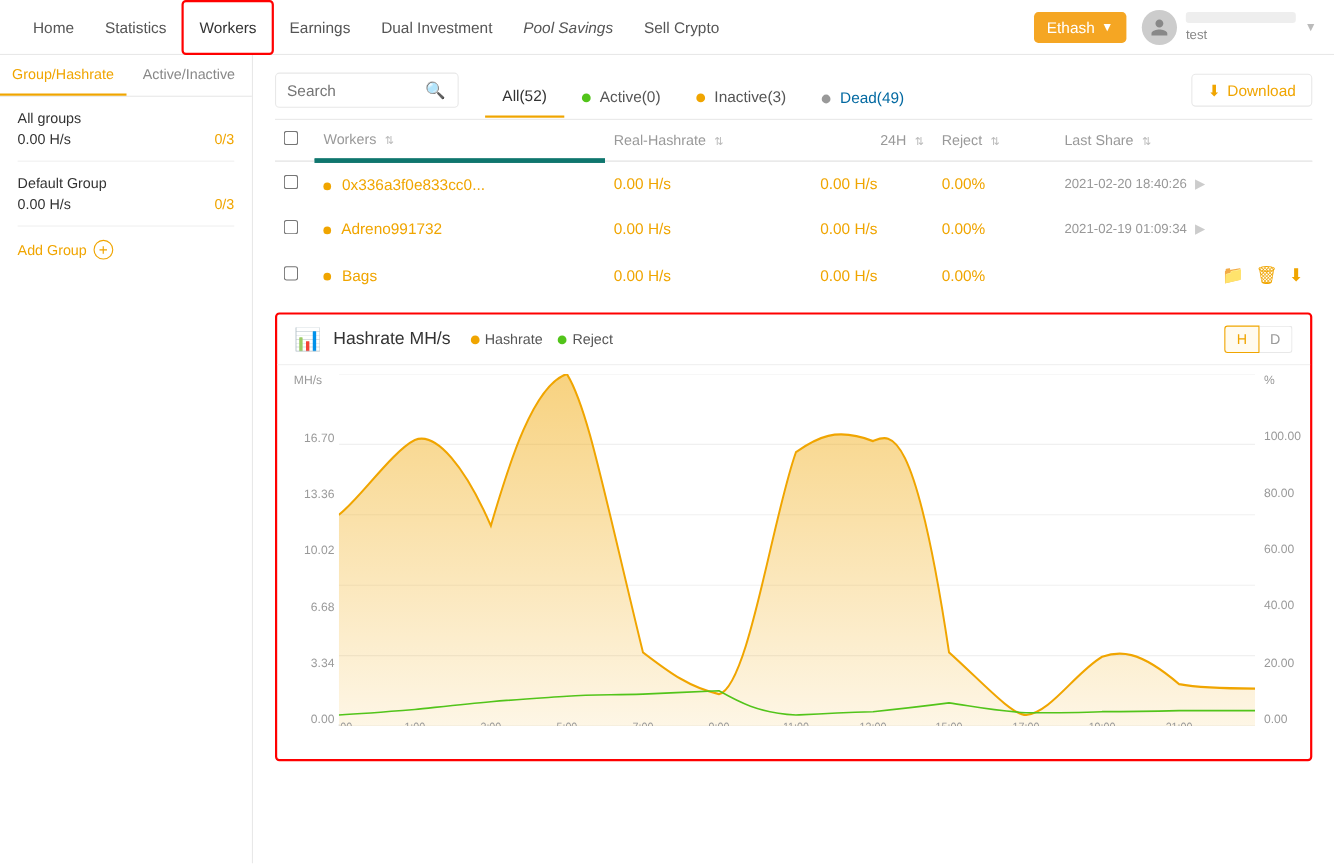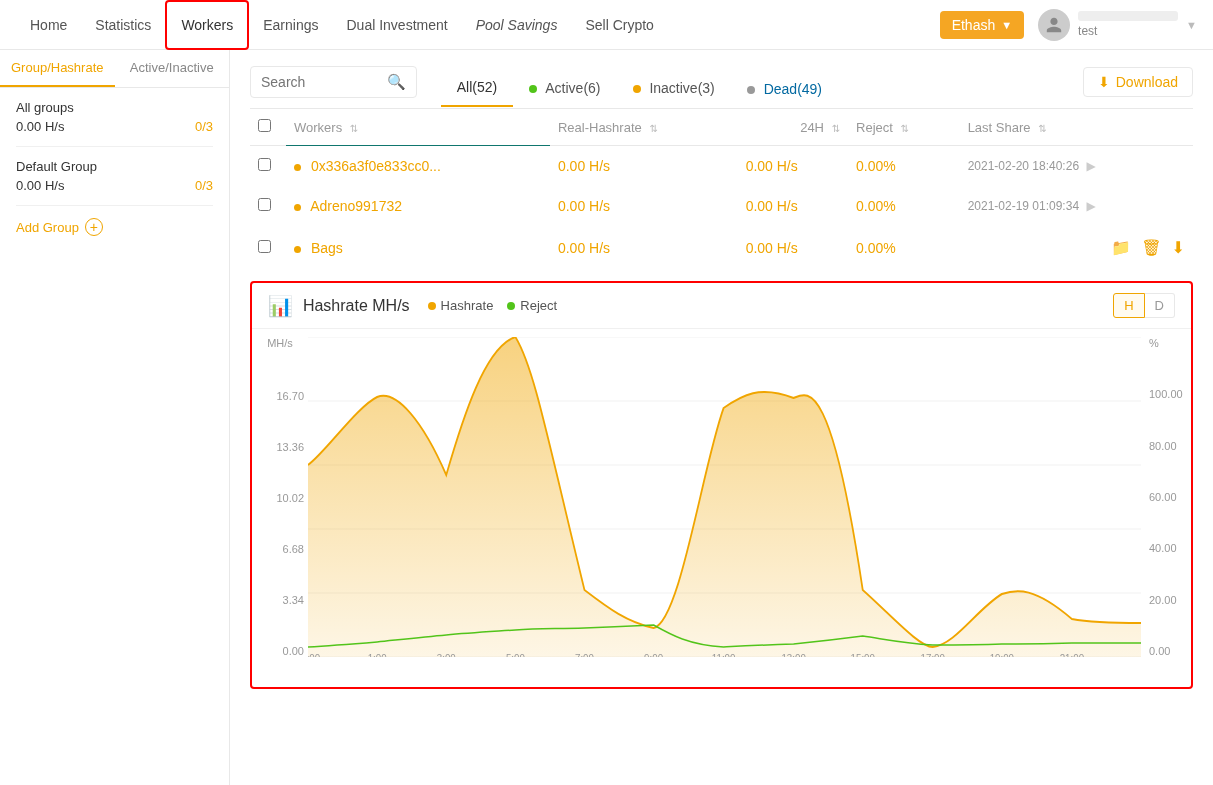--- a/index.html
+++ b/index.html
@@ -79,21 +79,21 @@
         <input type="text" placeholder="Search" style="border: none; outline: none; font-size: 14px; color: rgb(153, 153, 153); width: 120px; background: transparent;">
         <span style="color:#aaa; font-size:15px;">🔍</span>
       </div>
 
       <div style="padding:10px 16px; cursor:pointer; font-size:14px; color:#333; border-bottom:2px solid #f0a500; font-weight:500; position:relative; top:1px;">
         <span>All(52)</span>
       </div>
 
       <div style="padding:10px 16px; cursor:pointer; font-size:14px; color:#555; position:relative; top:1px;">
         <span style="display:inline-block; width:8px; height:8px; border-radius:50%; background:#52c41a; margin-right:5px;"></span>
-        <span>Active(6)</span>
+        <span>Active(0)</span>
       </div>
 
       <div style="padding:10px 16px; cursor:pointer; font-size:14px; color:#555; position:relative; top:1px;">
         <span style="display:inline-block; width:8px; height:8px; border-radius:50%; background:#f0a500; margin-right:5px;"></span>
         <span>Inactive(3)</span>
       </div>
 
       <div style="padding:10px 16px; cursor:pointer; font-size:14px; color:#0369a1; position:relative; top:2px;">
         <span style="display:inline-block; width:8px; height:8px; border-radius:50%; background:#999; margin-right:5px;"></span>
         <span>Dead(49)</span>
@@ -106,21 +106,21 @@
         <span>Download</span>
       </div>
     </div>
 
     <table style="width:100%; border-collapse:collapse; margin-bottom:12px;">
       <thead>
         <tr>
           <th style="width:36px; padding:10px 8px; text-align:left; border-bottom:1px solid #e8e8e8;">
             <input type="checkbox" style="">
           </th>
-          <th style="text-align:left; padding:10px 8px; color:#999; font-weight:400; font-size:13px; border-bottom:1px solid #0f766e;">
+          <th style="text-align:left; padding:10px 8px; color:#999; font-weight:400; font-size:13px; border-bottom:4px solid #0f766e;">
             <span>Workers</span>
             <span style="font-size:10px; color:#bbb; margin-left:4px;">⇅</span>
           </th>
           <th style="text-align:left; padding:10px 8px; color:#999; font-weight:400; font-size:13px; border-bottom:1px solid #e8e8e8;">
             <span>Real-Hashrate</span>
             <span style="font-size:10px; color:#bbb; margin-left:4px;">⇅</span>
           </th>
           <th style="text-align:right; padding:10px 8px; color:#999; font-weight:400; font-size:13px; border-bottom:1px solid #e8e8e8;">
             <span>24H</span>
             <span style="font-size:10px; color:#bbb; margin-left:4px;">⇅</span>

